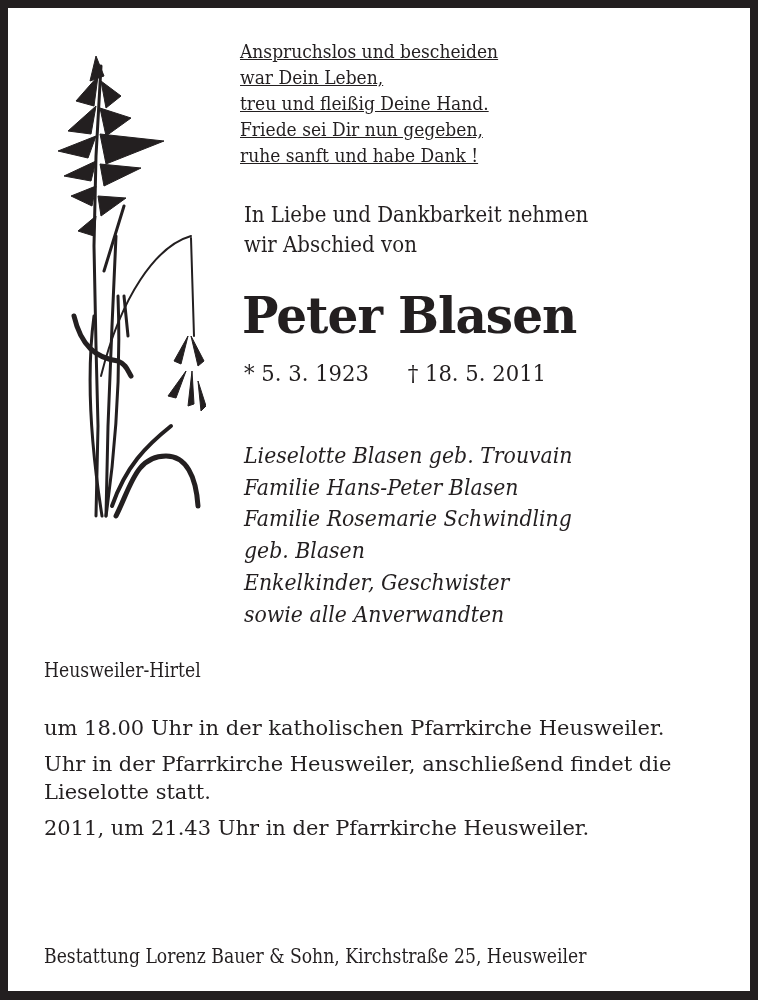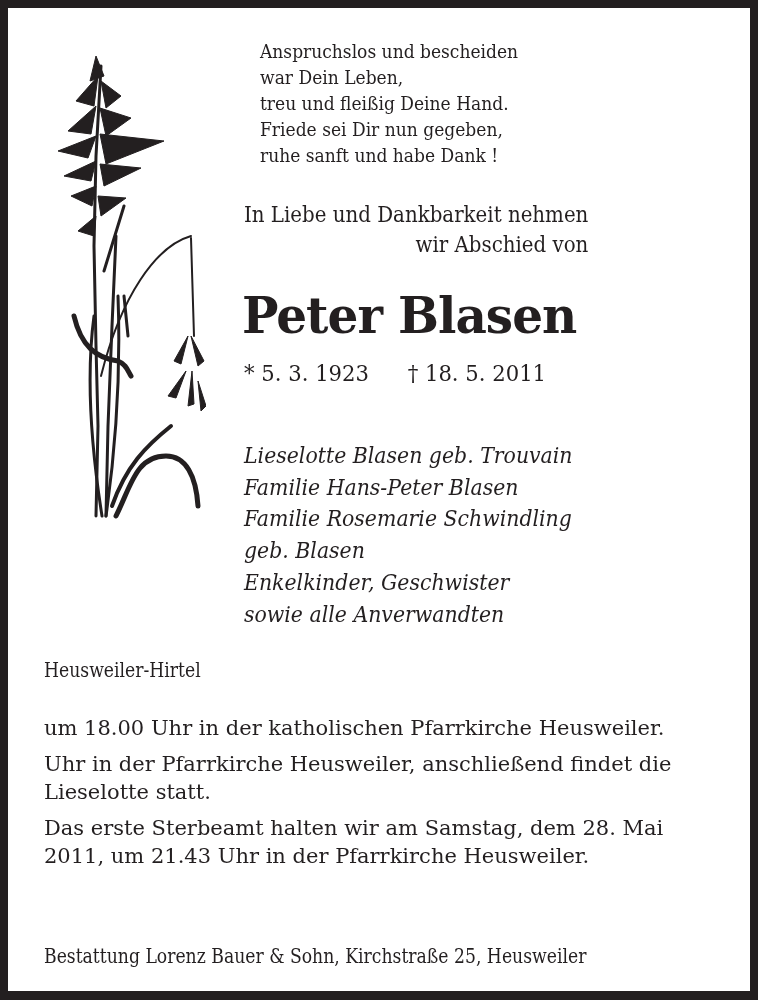--- a/index.html
+++ b/index.html
@@ -1,22 +1,22 @@
 <!DOCTYPE html>
 <html><head>
 <meta charset="utf-8">
 <style>
   html, body { margin:0; padding:0; }
   body { width:758px; height:1000px; background:#231f20; position:relative; overflow:hidden; }
   .card { position:absolute; left:8px; top:8px; width:742px; height:983px; background:#fff; }
   .serif { font-family:"DejaVu Serif", "Liberation Serif", serif; color:#231f20; }
   .grass { position:absolute; left:38px; top:38px; width:160px; height:475px; }
-  .poem { position:absolute; left:252px; top:30px; font-size:19px; line-height:26px; }
+  .poem { position:absolute; left:232px; top:30px; font-size:19px; line-height:26px;text-decoration:underline; }
   .poem div { white-space:nowrap; transform-origin:left; transform:scaleX(0.9); }
-  .intro { position:absolute; left:236px; top:192px; font-size:22px; line-height:30px;text-align:right; }
+  .intro { position:absolute; left:236px; top:192px; font-size:22px; line-height:30px; }
   .intro div { white-space:nowrap; transform-origin:left; transform:scaleX(0.9); }
   .name { position:absolute; left:234px; top:278px; font-size:50px; font-weight:bold; line-height:60px; white-space:nowrap; letter-spacing:-1px; transform-origin:left; transform:scaleX(0.97); }
   .dates { position:absolute; left:236px; top:350px; font-size:23px; line-height:30px; white-space:nowrap; transform-origin:left; transform:scaleX(0.92); }
   .dates span { display:inline-block; }
   .dates .death { margin-left:42px; }
   .family { position:absolute; left:236px; top:432px; font-size:22px; line-height:31.7px; font-style:italic; }
   .family div { white-space:nowrap; transform-origin:left; transform:scaleX(0.93); }
   .place { position:absolute; left:36px; top:648px; font-size:21px; line-height:28px; white-space:nowrap; transform-origin:left; transform:scaleX(0.82); }
   .body { position:absolute; left:36px; top:698px; font-size:21px; line-height:28px; }
   .body p { margin:0 0 8px 0; }
@@ -97,19 +97,18 @@
       </p>
       <div>um 18.00 Uhr in der katholischen Pfarrkirche Heusweiler.</div>
     <p></p>
     <p>
       </p>
       <div>Uhr in der Pfarrkirche Heusweiler, anschließend findet die</div>
       <div>Lieselotte statt.</div>
     <p></p>
     <p>
       </p>
-      <div>Das erste Sterbeamt halten wir am Samstag, dem 28. Mai</div>
       <div>2011, um 21.43 Uhr in der Pfarrkirche Heusweiler.</div>
     <p></p>
   </div>
 
   <div class="funeral serif">Bestattung Lorenz Bauer &amp; Sohn, Kirchstraße 25, Heusweiler</div>
 </div>
 
 </body></html>

